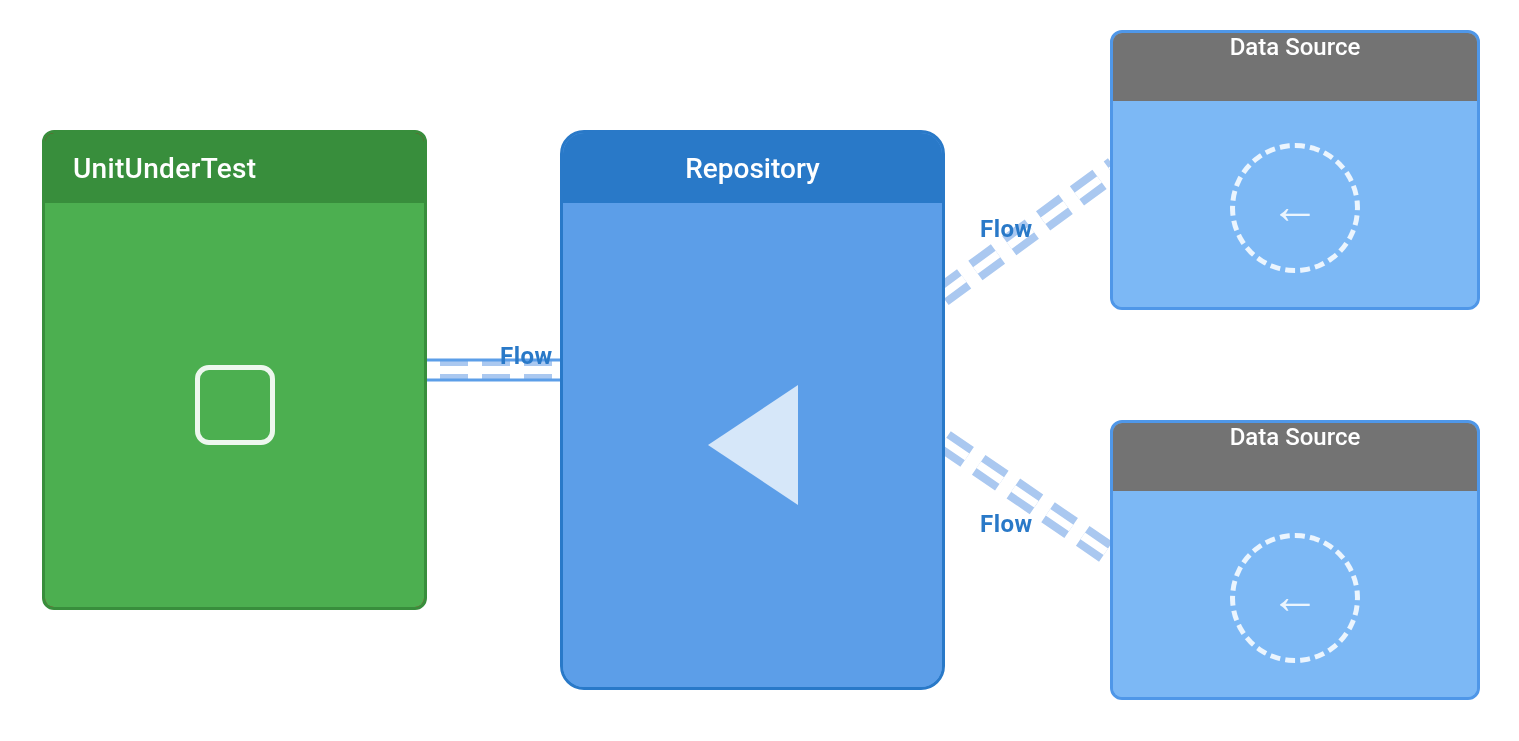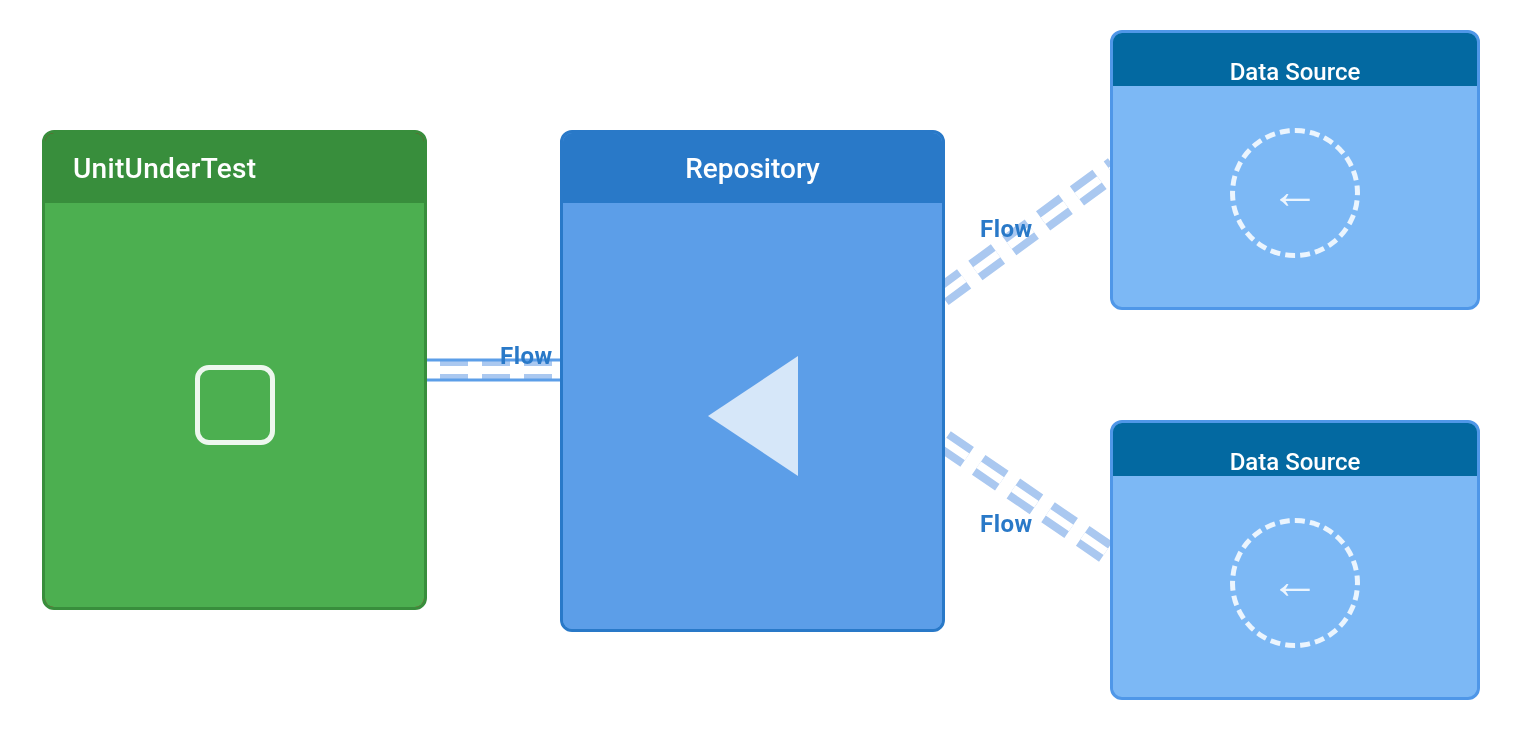--- a/index.html
+++ b/index.html
@@ -76,22 +76,22 @@
       border-radius: 14px;
       background: transparent;
     }
 
     
     .repo-block {
       position: absolute;
       left: 560px;
       top: 130px;
       width: 385px;
-      height: 502px;
-      border-radius: 12px;
+      height: 560px;
+      border-radius: 24px;
       background: #5c9ee8;
       overflow: hidden;
       border: 3px solid #2979c8;
     }
 
     .repo-block-header {
       background: #2979c8;
       height: 70px;
       display: flex;
       align-items: center;
@@ -136,24 +136,24 @@
       top: 30px;
       left: 1110px;
     }
 
     .datasource-block-bottom {
       top: 420px;
       left: 1110px;
     }
 
     .datasource-header {
-      background: #0369a1;
-      height: 53px;
-      display: flex;
-      align-items: flex-end;
+      background: #737373;
+      height: 68px;
+      display: flex;
+      align-items: flex-start;
       justify-content: center;
     }
 
     .datasource-header-text {
       color: #fff;
       font-size: 24px;
       font-weight: 500;
     }
 
     .datasource-body {

